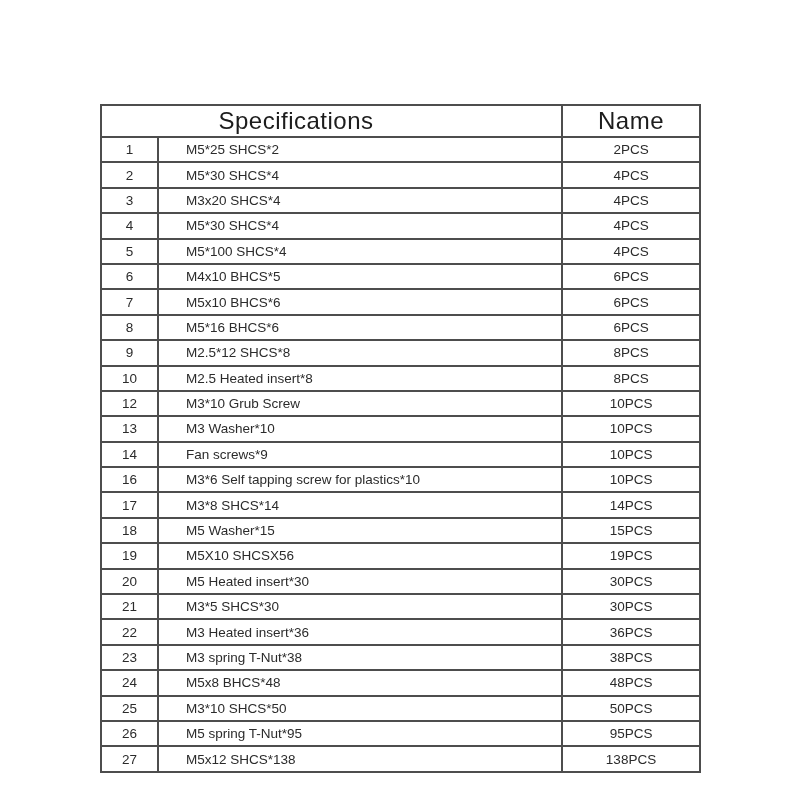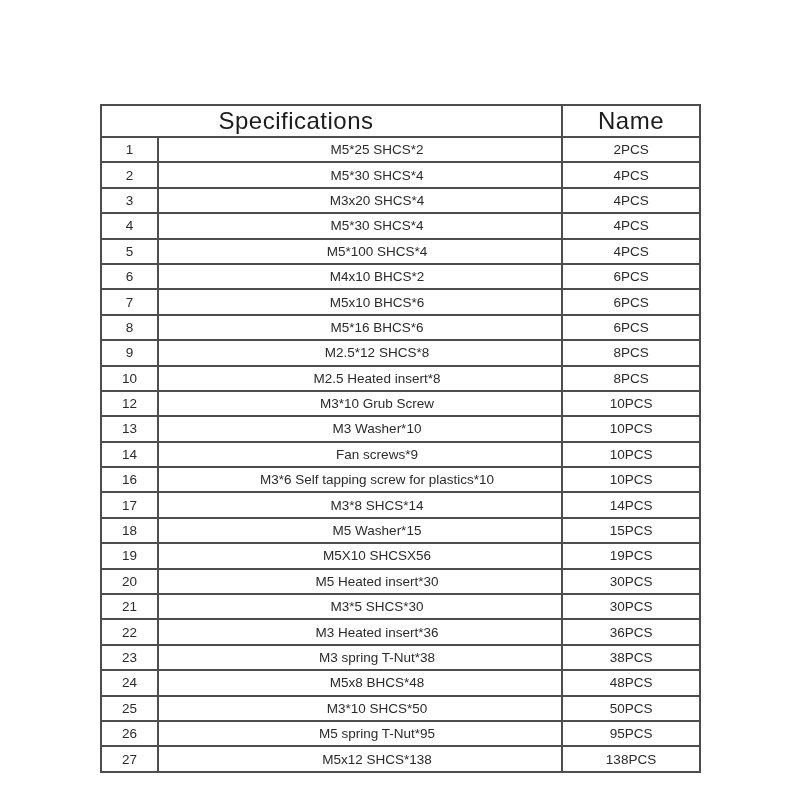--- a/index.html
+++ b/index.html
@@ -44,21 +44,21 @@
     padding-right: 72px; 
     margin-top: 16px;
   }
   tbody td {
     height: 21.4px;
     font-size: 13.5px;
     color: #2b2b2b;
     vertical-align: middle;
   }
   td.td-no  { text-align: center; }
-  td.td-spec { text-align: center; padding-left: 35px; margin-top: 16px; }
+  td.td-spec { text-align: left; padding-left: 27px; margin-top: 16px; }
   td.td-qty { text-align: center; border-radius: 8px; }
 </style>
 </head>
 <body>
 
 <div class="canvas">
   <table class="spec-table">
     <colgroup>
       <col class="c-no">
       <col class="c-spec">
@@ -91,21 +91,21 @@
           <td class="td-spec">M5*30 SHCS*4</td>
           <td class="td-qty">4PCS</td>
         </tr>
         <tr>
           <td class="td-no">5</td>
           <td class="td-spec">M5*100 SHCS*4</td>
           <td class="td-qty">4PCS</td>
         </tr>
         <tr>
           <td class="td-no">6</td>
-          <td class="td-spec">M4x10 BHCS*2</td>
+          <td class="td-spec">M4x10 BHCS*5</td>
           <td class="td-qty">6PCS</td>
         </tr>
         <tr>
           <td class="td-no">7</td>
           <td class="td-spec">M5x10 BHCS*6</td>
           <td class="td-qty">6PCS</td>
         </tr>
         <tr>
           <td class="td-no">8</td>
           <td class="td-spec">M5*16 BHCS*6</td>

